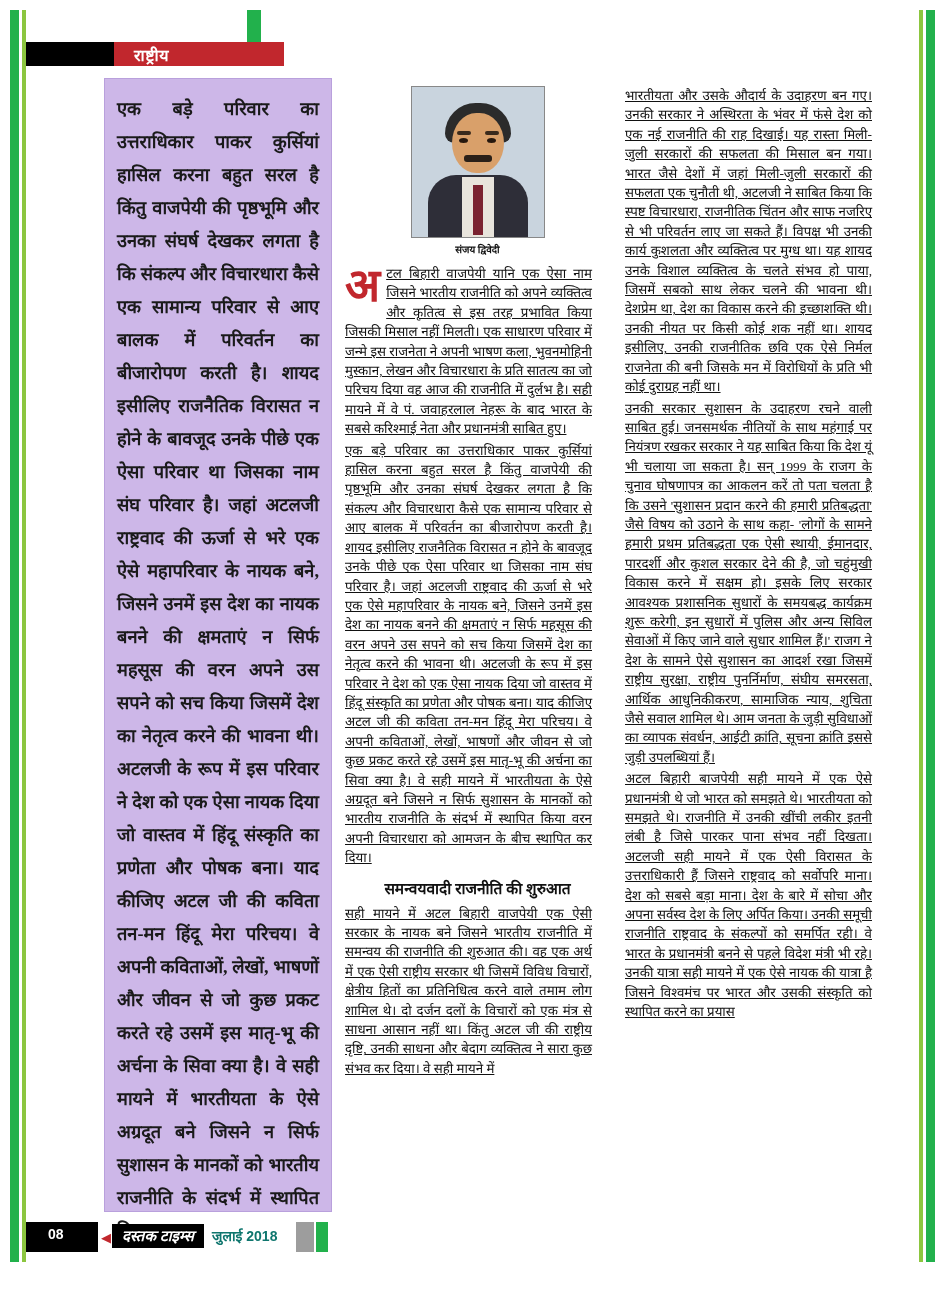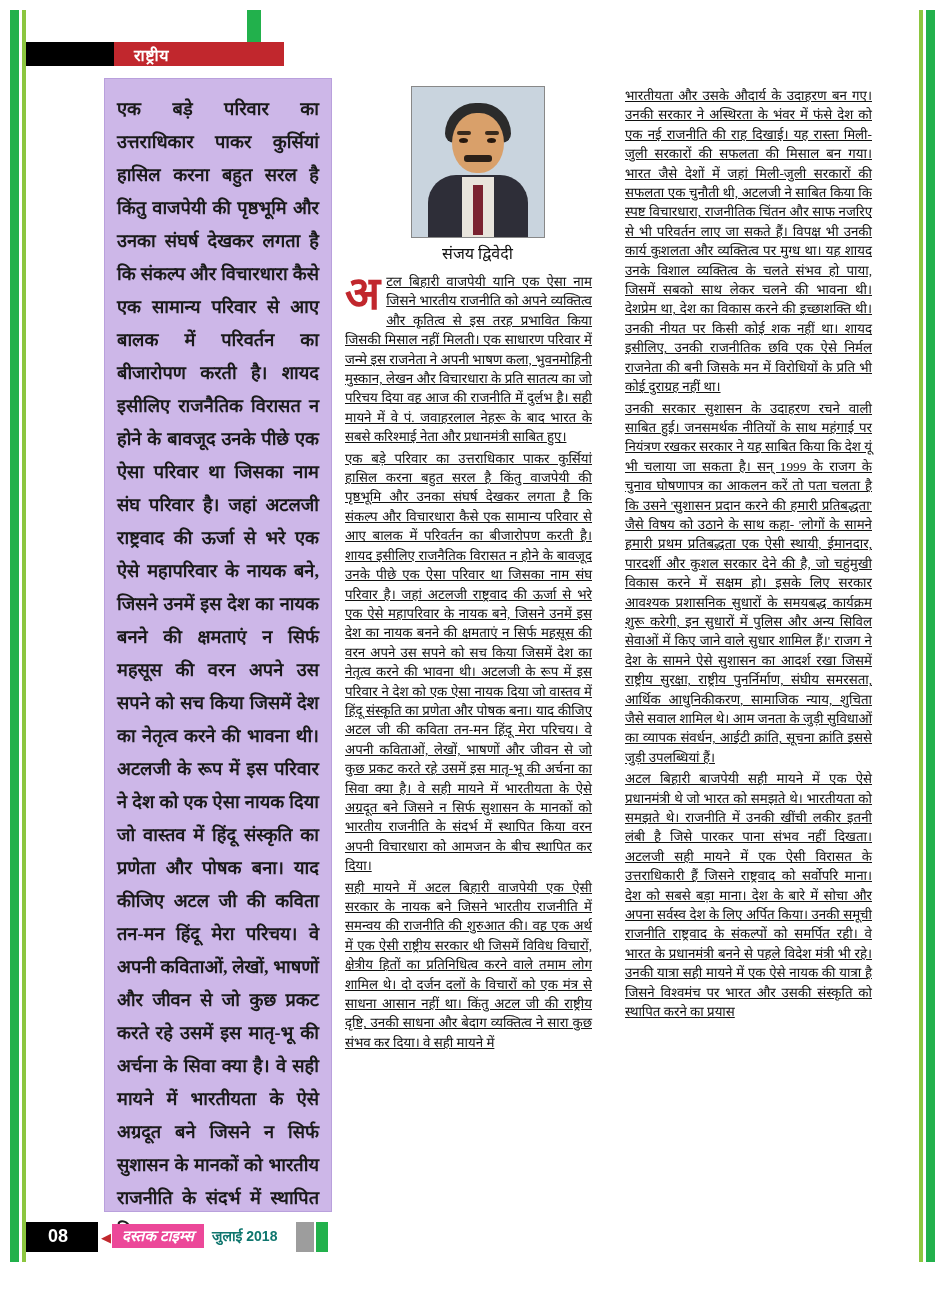--- a/index.html
+++ b/index.html
@@ -42,28 +42,28 @@
     font-family:"Liberation Sans", sans-serif;
     letter-spacing:0.5px;
     margin-left:9px;
   }
   
   .footer-black{
     position:absolute;left:26px;top:1222px;width:72px;height:30px;background:#000;
   }
   .footer-num{
     position:absolute;left:48px;top:1226px;color:#fff;
-    font-size:18px;font-weight:bold;font-family:"Liberation Sans", sans-serif;
+    font-size:14px;font-weight:bold;font-family:"Liberation Sans", sans-serif;
   }
   .footer-arrow{
     position:absolute;left:101px;top:1230px;color:#c1272d;font-size:13px;
   }
   .footer-mag{
     position:absolute;left:112px;top:1224px;width:92px;height:24px;
-    background:#ec4899;color:#fff;font-size:15px;font-weight:bold;
+    background:#000000;color:#fff;font-size:15px;font-weight:bold;
     text-align:center;line-height:24px;font-family:"Liberation Sans", sans-serif;
     font-style:italic;
   }
   .footer-date{
     position:absolute;left:212px;top:1226px;color:#0f766e;font-size:14px;
     font-weight:bold;font-family:"Liberation Sans", sans-serif;
   }
   .footer-grey{
     position:absolute;left:296px;top:1222px;width:18px;height:30px;background:#9d9d9d;
   }
@@ -118,21 +118,21 @@
   .photo .brow.l{left:45px;}
   .photo .brow.r{left:73px;}
   .photo .eye{position:absolute;top:51px;width:9px;height:5px;background:#26170d;border-radius:50%;}
   .photo .eye.l{left:47px;}
   .photo .eye.r{left:75px;}
   .photo .mous{position:absolute;left:52px;top:68px;width:28px;height:7px;background:#2b2018;border-radius:3px;}
   .photo .body{position:absolute;left:16px;top:88px;width:100px;height:64px;background:#2e2e38;border-radius:28px 28px 0 0;}
   .photo .shirt{position:absolute;left:50px;top:90px;width:32px;height:60px;background:#e8e4dc;}
   .photo .tie{position:absolute;left:61px;top:98px;width:10px;height:50px;background:#7a2230;}
   .caption{
-    text-align:center;font-size:16px;font-weight:normal;margin:2px 0 8px 0;
+    text-align:center;font-size:10px;font-weight:bold;margin:2px 0 8px 0;
     font-family:"Liberation Serif", serif;color:#111;
   }
   .dropcap-para{position:relative;}
   .dropcap{
     float:left;
     font-size:46px;line-height:40px;
     font-weight:bold;color:#c1272d;
     margin:2px 6px 0 0;
     font-family:"Liberation Serif", serif;
   }
@@ -171,20 +171,21 @@
     <div class="body"></div>
     <div class="shirt"></div>
     <div class="tie"></div>
   </div>
   <div class="caption">संजय द्विवेदी</div>
 
   <p class="dropcap-para">
     <span class="dropcap">अ</span><span>टल बिहारी वाजपेयी यानि एक ऐसा नाम जिसने भारतीय राजनीति को अपने व्यक्तित्व और कृतित्व से इस तरह प्रभावित किया जिसकी मिसाल नहीं मिलती। एक साधारण परिवार में जन्मे इस राजनेता ने अपनी भाषण कला, भुवनमोहिनी मुस्कान, लेखन और विचारधारा के प्रति सातत्य का जो परिचय दिया वह आज की राजनीति में दुर्लभ है। सही मायने में वे पं. जवाहरलाल नेहरू के बाद भारत के सबसे करिश्माई नेता और प्रधानमंत्री साबित हुए।</span>
   </p>
   <p>एक बड़े परिवार का उत्तराधिकार पाकर कुर्सियां हासिल करना बहुत सरल है किंतु वाजपेयी की पृष्ठभूमि और उनका संघर्ष देखकर लगता है कि संकल्प और विचारधारा कैसे एक सामान्य परिवार से आए बालक में परिवर्तन का बीजारोपण करती है। शायद इसीलिए राजनैतिक विरासत न होने के बावजूद उनके पीछे एक ऐसा परिवार था जिसका नाम संघ परिवार है। जहां अटलजी राष्ट्रवाद की ऊर्जा से भरे एक ऐसे महापरिवार के नायक बने, जिसने उनमें इस देश का नायक बनने की क्षमताएं न सिर्फ महसूस की वरन अपने उस सपने को सच किया जिसमें देश का नेतृत्व करने की भावना थी। अटलजी के रूप में इस परिवार ने देश को एक ऐसा नायक दिया जो वास्तव में हिंदू संस्कृति का प्रणेता और पोषक बना। याद कीजिए अटल जी की कविता तन-मन हिंदू मेरा परिचय। वे अपनी कविताओं, लेखों, भाषणों और जीवन से जो कुछ प्रकट करते रहे उसमें इस मातृ-भू की अर्चना का सिवा क्या है। वे सही मायने में भारतीयता के ऐसे अग्रदूत बने जिसने न सिर्फ सुशासन के मानकों को भारतीय राजनीति के संदर्भ में स्थापित किया वरन अपनी विचारधारा को आमजन के बीच स्थापित कर दिया।</p>
+  <h2 class="sub">समन्वयवादी राजनीति की शुरुआत</h2>
   <p>सही मायने में अटल बिहारी वाजपेयी एक ऐसी सरकार के नायक बने जिसने भारतीय राजनीति में समन्वय की राजनीति की शुरुआत की। वह एक अर्थ में एक ऐसी राष्ट्रीय सरकार थी जिसमें विविध विचारों, क्षेत्रीय हितों का प्रतिनिधित्व करने वाले तमाम लोग शामिल थे। दो दर्जन दलों के विचारों को एक मंत्र से साधना आसान नहीं था। किंतु अटल जी की राष्ट्रीय दृष्टि, उनकी साधना और बेदाग व्यक्तित्व ने सारा कुछ संभव कर दिया। वे सही मायने में</p>
 </div>
 
 <div class="colright">
   <p>भारतीयता और उसके औदार्य के उदाहरण बन गए। उनकी सरकार ने अस्थिरता के भंवर में फंसे देश को एक नई राजनीति की राह दिखाई। यह रास्ता मिली-जुली सरकारों की सफलता की मिसाल बन गया। भारत जैसे देशों में जहां मिली-जुली सरकारों की सफलता एक चुनौती थी, अटलजी ने साबित किया कि स्पष्ट विचारधारा, राजनीतिक चिंतन और साफ नजरिए से भी परिवर्तन लाए जा सकते हैं। विपक्ष भी उनकी कार्य कुशलता और व्यक्तित्व पर मुग्ध था। यह शायद उनके विशाल व्यक्तित्व के चलते संभव हो पाया, जिसमें सबको साथ लेकर चलने की भावना थी। देशप्रेम था, देश का विकास करने की इच्छाशक्ति थी। उनकी नीयत पर किसी कोई शक नहीं था। शायद इसीलिए, उनकी राजनीतिक छवि एक ऐसे निर्मल राजनेता की बनी जिसके मन में विरोधियों के प्रति भी कोई दुराग्रह नहीं था।</p>
   <p>उनकी सरकार सुशासन के उदाहरण रचने वाली साबित हुई। जनसमर्थक नीतियों के साथ महंगाई पर नियंत्रण रखकर सरकार ने यह साबित किया कि देश यूं भी चलाया जा सकता है। सन् 1999 के राजग के चुनाव घोषणापत्र का आकलन करें तो पता चलता है कि उसने 'सुशासन प्रदान करने की हमारी प्रतिबद्धता' जैसे विषय को उठाने के साथ कहा- 'लोगों के सामने हमारी प्रथम प्रतिबद्धता एक ऐसी स्थायी, ईमानदार, पारदर्शी और कुशल सरकार देने की है, जो चहुंमुखी विकास करने में सक्षम हो। इसके लिए सरकार आवश्यक प्रशासनिक सुधारों के समयबद्ध कार्यक्रम शुरू करेगी, इन सुधारों में पुलिस और अन्य सिविल सेवाओं में किए जाने वाले सुधार शामिल हैं।' राजग ने देश के सामने ऐसे सुशासन का आदर्श रखा जिसमें राष्ट्रीय सुरक्षा, राष्ट्रीय पुनर्निर्माण, संघीय समरसता, आर्थिक आधुनिकीकरण, सामाजिक न्याय, शुचिता जैसे सवाल शामिल थे। आम जनता के जुड़ी सुविधाओं का व्यापक संवर्धन, आईटी क्रांति, सूचना क्रांति इससे जुड़ी उपलब्धियां हैं।</p>
   <p>अटल बिहारी बाजपेयी सही मायने में एक ऐसे प्रधानमंत्री थे जो भारत को समझते थे। भारतीयता को समझते थे। राजनीति में उनकी खींची लकीर इतनी लंबी है जिसे पारकर पाना संभव नहीं दिखता। अटलजी सही मायने में एक ऐसी विरासत के उत्तराधिकारी हैं जिसने राष्ट्रवाद को सर्वोपरि माना। देश को सबसे बड़ा माना। देश के बारे में सोचा और अपना सर्वस्व देश के लिए अर्पित किया। उनकी समूची राजनीति राष्ट्रवाद के संकल्पों को समर्पित रही। वे भारत के प्रधानमंत्री बनने से पहले विदेश मंत्री भी रहे। उनकी यात्रा सही मायने में एक ऐसे नायक की यात्रा है जिसने विश्वमंच पर भारत और उसकी संस्कृति को स्थापित करने का प्रयास</p>
 </div>
 
 <div class="footer-black"></div>

